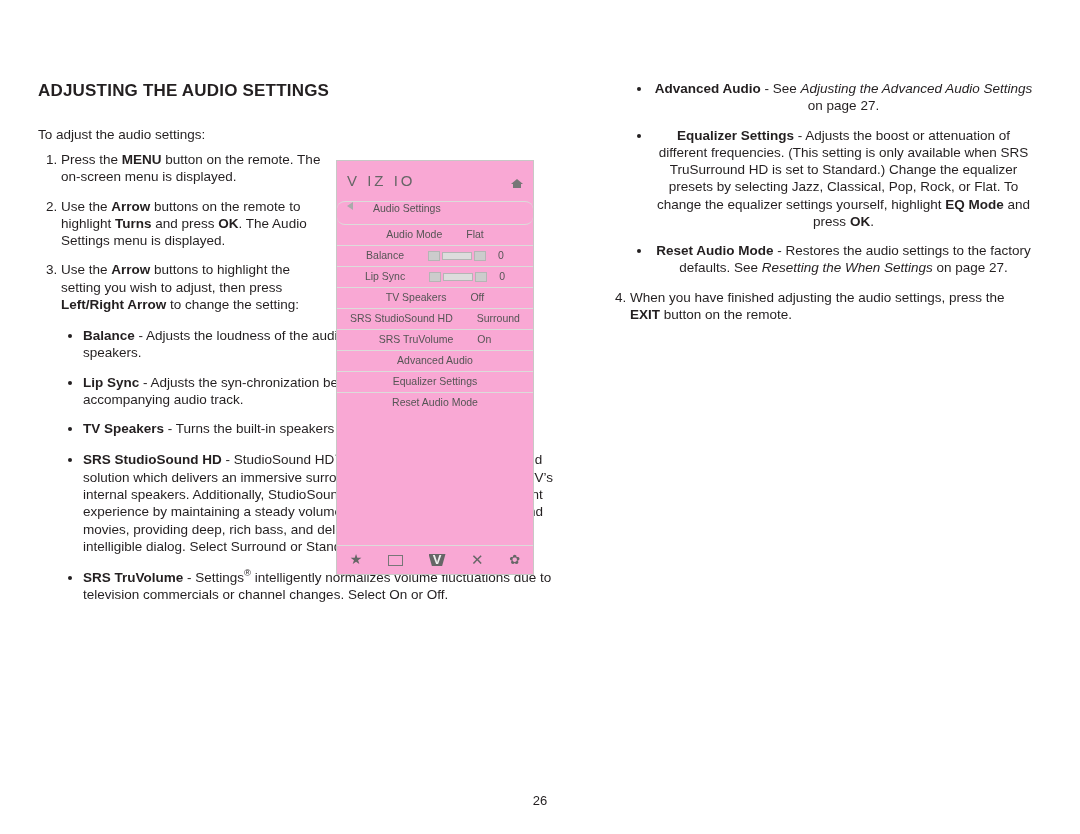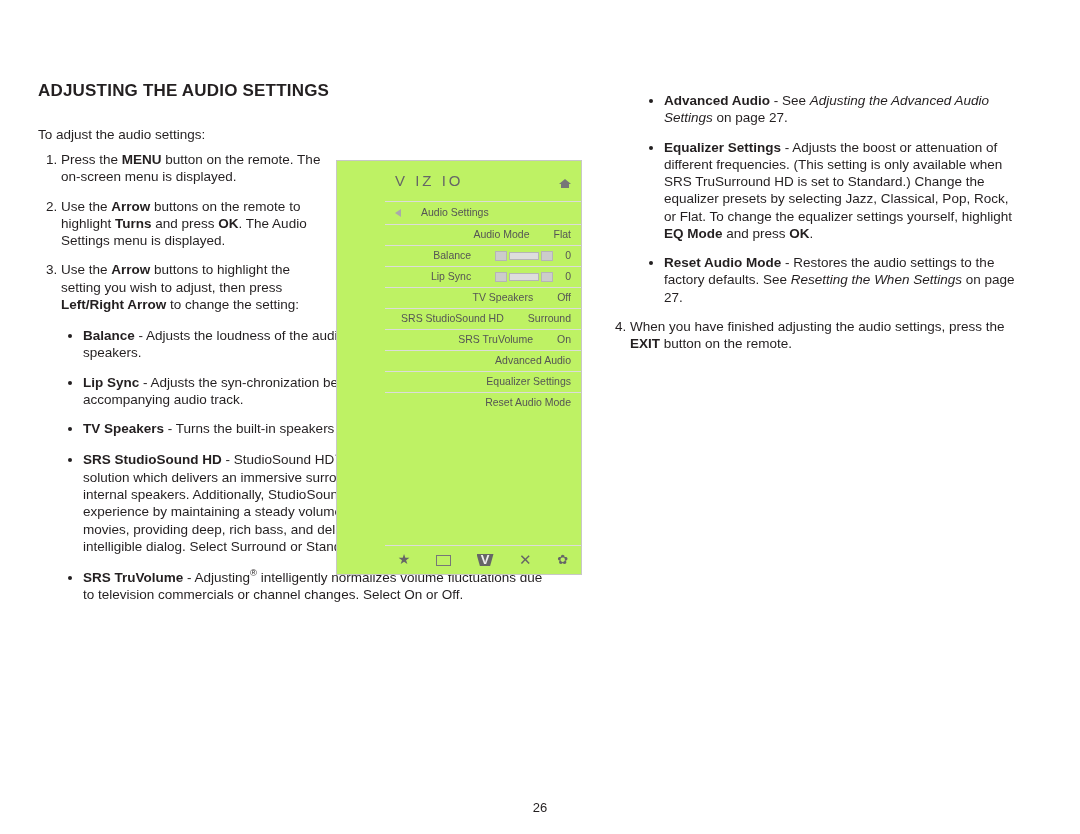--- a/index.html
+++ b/index.html
@@ -55,26 +55,25 @@
   .bold { font-weight: 700; }
   .ital { font-style: italic; }
   sup { font-size: 0.7em; vertical-align: super; }
 
   
   .tv-menu {
     position: absolute;
     left: 336px;
     top: 160px;
     width: 196px;
-    background: #bef264;
+    background: #f9a8d4;
     border: 1px solid #c8c8c6;
     font-size: 10.5px;
     color: #555;
     font-family: "Helvetica Neue", Arial, sans-serif;
-    padding-left: 48px;
   }
   .tv-header {
     height: 40px;
     padding: 0 10px;
     display: flex;
     align-items: center;
     justify-content: space-between;
   }
   .tv-logo {
     font-size: 15px;
@@ -97,36 +96,36 @@
   }
   .tv-home::after {
     content: "";
     position: absolute;
     left: 2px; top: 8px;
     width: 8px; height: 5px;
     background: #777;
   }
   .tv-crumb {
     display: flex;
-    align-items: center;
     border-top: 1px solid #dcdcda;
     border-bottom: 1px solid #dcdcda;
     height: 22px;
     padding: 0 10px;
+    border-radius: 8px;
   }
   .tv-crumb .tri {
     width: 0; height: 0;
     border-top: 4px solid transparent;
     border-bottom: 4px solid transparent;
     border-right: 6px solid #aaa;
     margin-right: 20px;
   }
   .tv-row {
     display: flex;
-    justify-content: flex-end;
+    justify-content: center;
     align-items: center;
     border-bottom: 1px solid #dcdcda;
     height: 20px;
     padding: 0 10px;
     gap: 24px;
   }
   .tv-row:last-child { border-bottom: none; }
   .slider {
     display: inline-flex;
     align-items: center;
@@ -168,31 +167,32 @@
     display: inline-flex;
     align-items: center;
     justify-content: center;
     clip-path: polygon(0 0, 100% 0, 80% 100%, 20% 100%);
   }
   .tv-footer .x { font-size: 15px; font-weight: 300; }
   .tv-footer .gear { font-size: 13px; }
 
   .pagenum {
     position: absolute;
-    bottom: 17px;
+    bottom: 24px;
     left: 0; right: 0;
     text-align: center;
     font-size: 13px;
   }
 
   
   .col-right ul.sub {
     list-style: disc;
-    margin: 12px;
+    margin: 0;
     padding-left: 42px;
+    text-align: center;
   }
   .col-right ul.sub > li { margin-bottom: 12px; }
   .col-right ol.cont {
     margin: 0;
     padding-left: 20px;
   }
   .col-right ol.cont > li { margin-bottom: 25px; }
 </style>
 </head>
 <body>
@@ -228,21 +228,21 @@
             </li>
             <li>
               <span class="bold">TV Speakers</span><span> - Turns the built-in speakers on or off.</span>
             </li>
           </ul>
           <ul class="sub wide">
             <li>
               <span class="bold">SRS StudioSound HD</span><span> - StudioSound HD™ is a feature-rich surround sound solution which delivers an immersive surround sound experience from the TV’s internal speakers. Additionally, StudioSound HD completes the entertainment experience by maintaining a steady volume while watching programming and movies, providing deep, rich bass, and delivering crisp details and clear, intelligible dialog. Select Surround or Standard.</span>
             </li>
             <li>
-              <span class="bold">SRS TruVolume</span><span> - Adjusting</span><sup>®</sup><span> intelligently normalizes volume fluctuations due to television commercials or channel changes. Select On or Off.</span>
+              <span class="bold">SRS TruVolume</span><span> - Settings</span><sup>®</sup><span> intelligently normalizes volume fluctuations due to television commercials or channel changes. Select On or Off.</span>
             </li>
           </ul>
         </li>
       </ol>
     </div>
 
     <div class="col-right">
       <ul class="sub">
         <li>
           <span class="bold">Advanced Audio</span><span> - See </span><span class="ital">Adjusting the Advanced Audio Settings</span><span> on page 27.</span>

